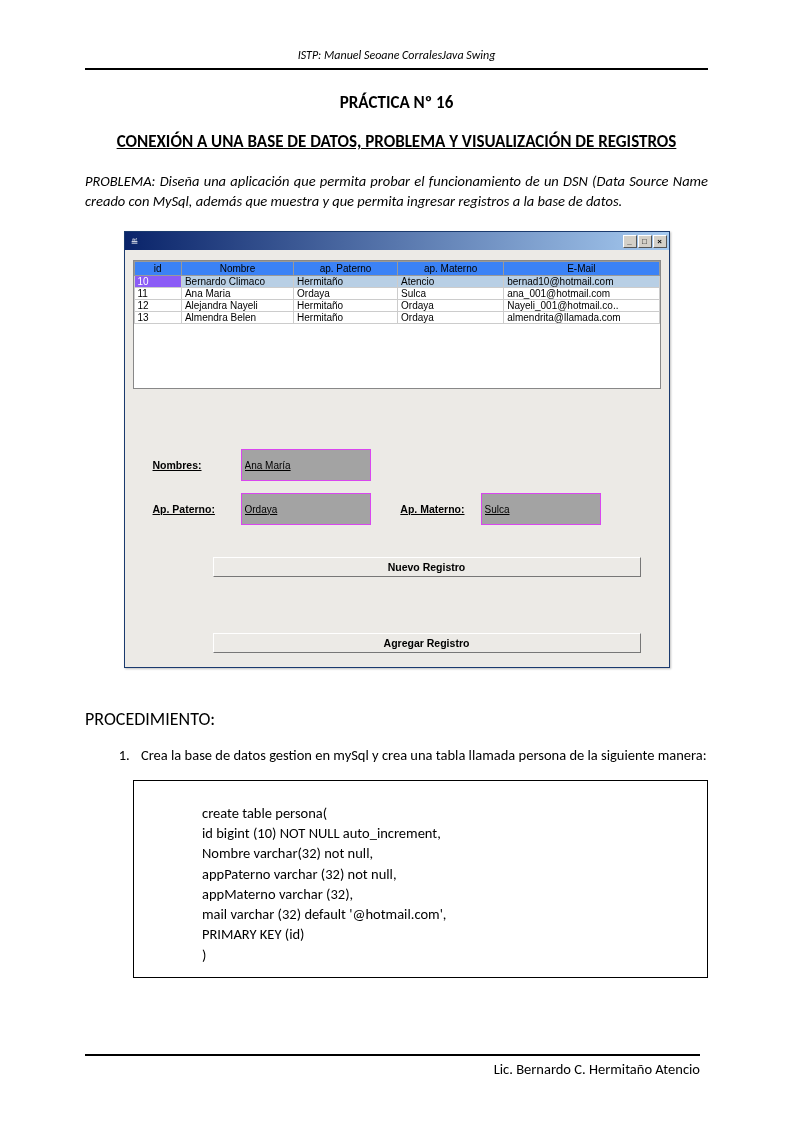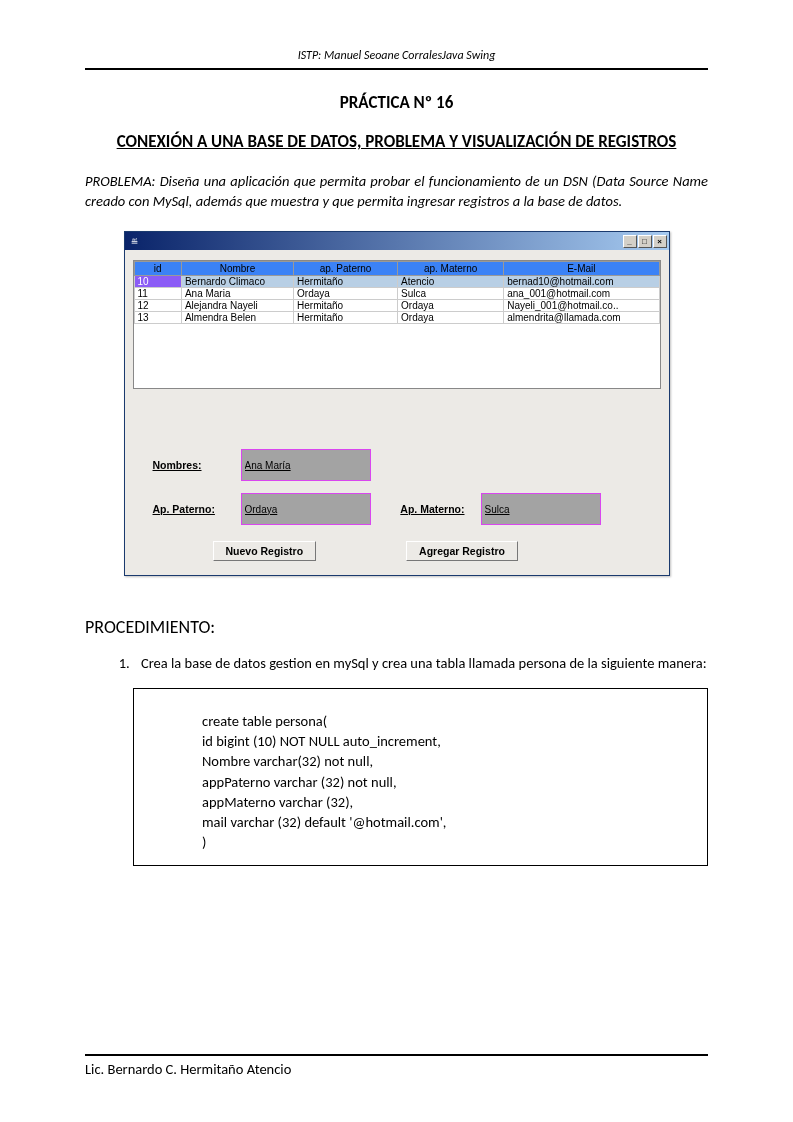--- a/index.html
+++ b/index.html
@@ -147,23 +147,24 @@
   .swing-input {
     font-family: Arial, sans-serif;
     font-size: 10px;
     border: 1px solid #d946ef;
     background: #a3a3a3;
     padding: 1px 3px;
     height: 32px;
   }
   .swing-buttons {
     display: flex;
-    gap: 90px;
+    gap: 56px;
     padding-left: 60px;
-    margin-top: 16px;
+    margin-top: 32px;
+    flex-direction: column;
   }
   .swing-btn {
     font-size: 10.5px;
     font-family: Arial, sans-serif;
     font-weight: bold;
     background: #eceae6;
     border: 1px solid #777;
     border-top-color: #fff;
     border-left-color: #fff;
     padding: 3px 12px;
@@ -183,22 +184,23 @@
     margin-left: 48px;
     border: 1px solid #000;
     padding: 22px 12px 12px 68px;
     font-size: 14.5px;
     line-height: 1.4;
     font-family: Calibri, Arial, sans-serif;
   }
   .footer {
     position: absolute;
     left: 85px;
-    right: 85px;
+    right: 93px;
     bottom: 44px;
+    text-align: right;
   }
   .footer-rule {
     border: none;
     border-top: 2px solid #000;
     margin-bottom: 4px;
   }
   .footer-text { font-size: 14.5px; }
 </style>
 </head>
 <body>
@@ -294,19 +296,20 @@
 <ol class="proc-list">
   <li>Crea la base de datos gestion en mySql y crea una tabla llamada persona de la siguiente manera:</li>
 </ol>
 <div class="code-box" id="code-box">
     <div>create table persona(</div>
     <div>id bigint (10) NOT NULL auto_increment,</div>
     <div>Nombre varchar(32) not null,</div>
     <div>appPaterno varchar (32) not null,</div>
     <div>appMaterno varchar (32),</div>
     <div>mail varchar (32) default '@hotmail.com',</div>
+    <div>PRIMARY KEY (id)</div>
     <div>)</div>
   </div>
 
 <div class="footer">
   <hr class="footer-rule">
   <div class="footer-text">Lic. Bernardo C. Hermitaño Atencio</div>
 </div>
 
 </body></html>

